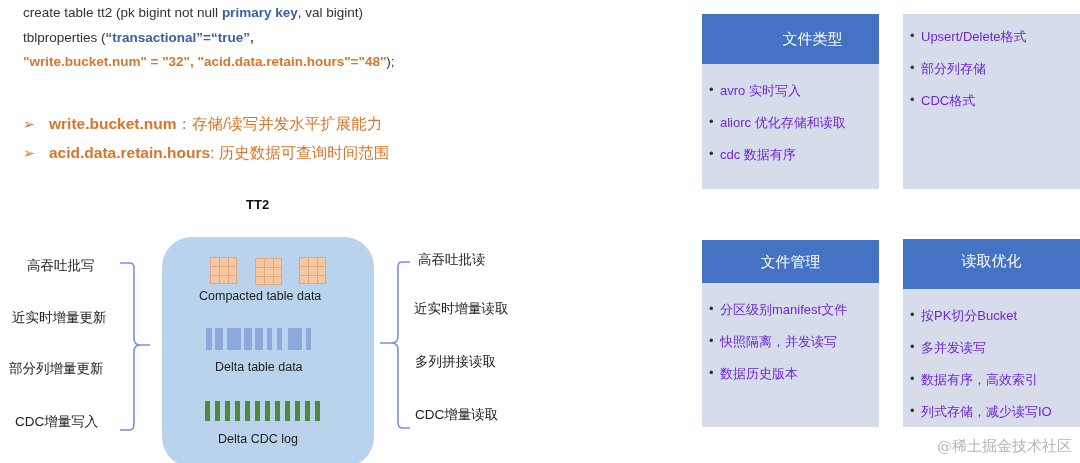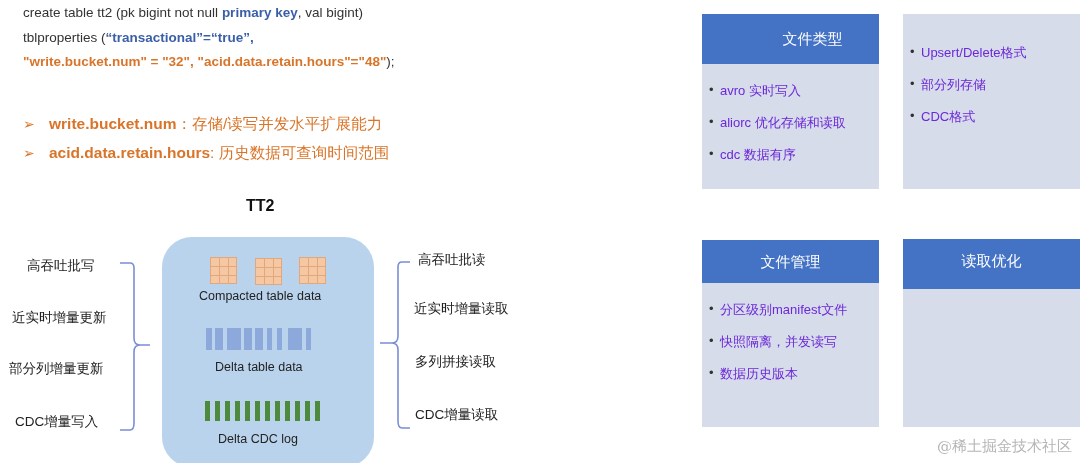--- a/index.html
+++ b/index.html
@@ -9,21 +9,21 @@
   .code-line { position: absolute; left: 23px; font-size: 13.5px; white-space: nowrap; letter-spacing: 0; }
   .code-line .blue { color: #3a5fa8; font-weight: bold; }
   .code-line .orange { color: #d9752a; font-weight: bold; }
   .code-line .plain { color: #333; }
 
   .bullet-line { position: absolute; left: 23px; font-size: 15.5px; color: #d9752a; white-space: nowrap; }
   .bullet-line .arrow { display: inline-block; width: 26px; font-size: 14px; }
   .bullet-line .key { font-weight: bold; }
   .bullet-line .desc { font-weight: normal; }
 
-  .diagram-title { position: absolute; left: 246px; top: 197px; font-size: 16px; font-weight: bold; color: #111; }
+  .diagram-title { position: absolute; left: 246px; top: 197px; font-size: 13px; font-weight: bold; color: #111; }
 
   .side-label { position: absolute; font-size: 13.5px; color: #222; white-space: nowrap; }
 
   .brace { position: absolute; }
 
   .tt2-box { position: absolute; left: 162px; top: 237px; width: 212px; height: 230px; background: #b9d3ec; border-radius: 30px; }
 
   .grid-block { position: absolute; width: 27px; height: 27px; background: #f5c7a2; border: 1px solid #e0a87c;
     background-image:
       linear-gradient(to right, transparent 8px, #e0a87c 8px, #e0a87c 9px, transparent 9px, transparent 17px, #e0a87c 17px, #e0a87c 18px, transparent 18px),
@@ -117,33 +117,39 @@
 <div class="card" style="left:702px; top:14px; height:175px;">
   <div class="card-header" style="height:50px; line-height:50px;padding-left:44px;">文件类型</div>
   <div class="card-body" style="padding-top:18px;">
     <div class="card-item" style="height:32px;">avro 实时写入</div>
     <div class="card-item" style="height:32px;">aliorc 优化存储和读取</div>
     <div class="card-item" style="height:32px;">cdc 数据有序</div>
   </div>
 </div>
 
 <div class="card" style="left:903px; top:14px; height:175px;">
-  <div class="card-body" style="padding-top:30px;">
+  <div class="card-body" style="padding-top:14px;">
     <div class="card-item" style="height:32px;">Upsert/Delete格式</div>
     <div class="card-item" style="height:32px;">部分列存储</div>
     <div class="card-item" style="height:32px;">CDC格式</div>
   </div>
 </div>
 
 <div class="card" style="left:702px; top:240px; height:187px;">
   <div class="card-header" style="height:43px; line-height:43px;">文件管理</div>
   <div class="card-body" style="padding-top:18px;">
     <div class="card-item" style="height:32px;">分区级别manifest文件</div>
     <div class="card-item" style="height:32px;">快照隔离，并发读写</div>
     <div class="card-item" style="height:32px;">数据历史版本</div>
   </div>
 </div>
 
 <div class="card" style="left:903px; top:239px; height:188px;">
   <div class="card-header" style="height:50px; line-height:43px;">读取优化</div>
+  <div class="card-body" style="padding-top:18px;">
+    <div class="card-item" style="height:32px;">按PK切分Bucket</div>
+    <div class="card-item" style="height:32px;">多并发读写</div>
+    <div class="card-item" style="height:32px;">数据有序，高效索引</div>
+    <div class="card-item" style="height:32px;">列式存储，减少读写IO</div>
+  </div>
 </div>
 
 <div class="watermark">@稀土掘金技术社区</div>
 
 </body></html>

